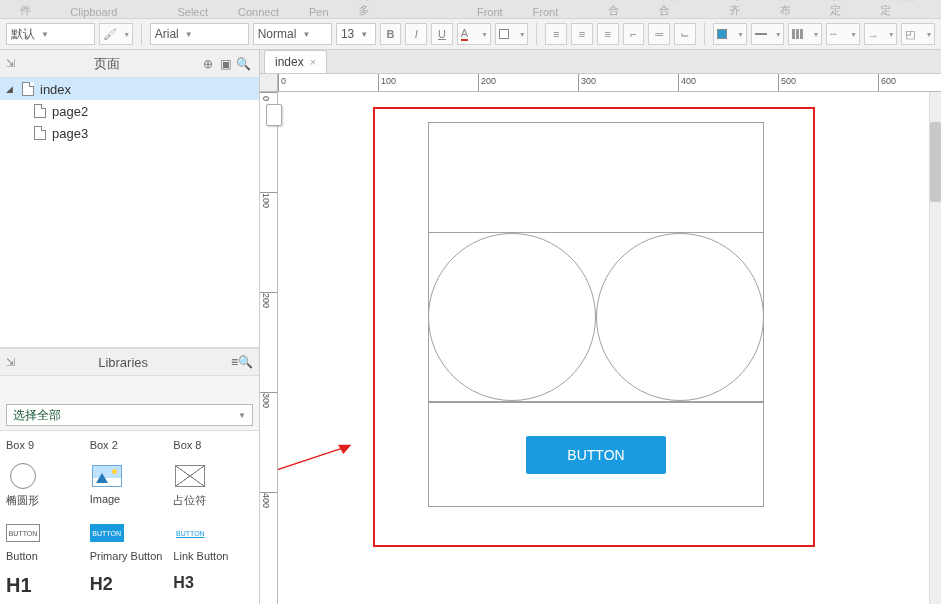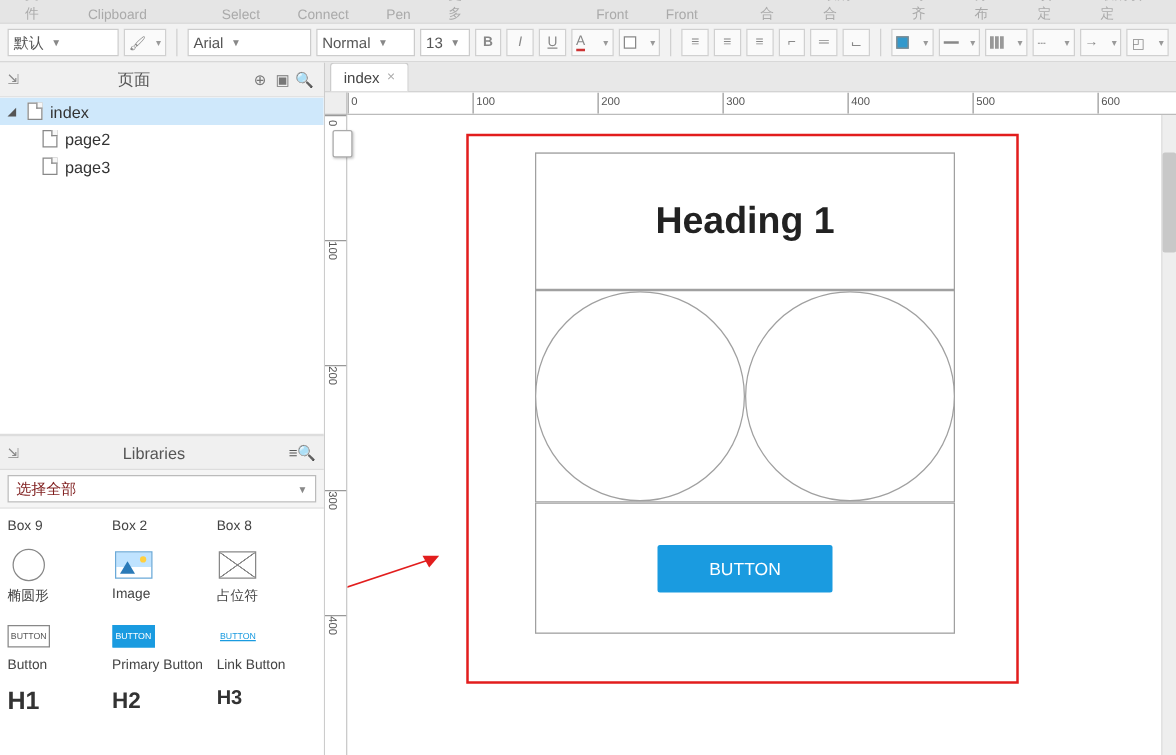--- a/index.html
+++ b/index.html
@@ -36,21 +36,21 @@
   .tree-row.sel { background:#cfe8fb;}
   .tree-row .caret { width:10px; color:#555; font-size:9px;}
   .tree-row .doci { width:12px;height:14px;border:1px solid #888;position:relative;background:#fff;}
   .tree-row .doci::after{content:"";position:absolute;right:-1px;top:-1px;width:4px;height:4px;background:#f7f7f7;border-left:1px solid #888;border-bottom:1px solid #888;}
   .tree-row.child { padding-left: 34px;}
 
   
   .lib-head { height:28px; display:flex; align-items:center; padding:0 6px; background:#f0f0f0; border-top:1px solid #ddd;border-bottom:1px solid #ddd; color:#555;}
   .lib-head .title{flex:1;text-align:center;font-size:13px;}
   .lib-sel-row { padding:4px 6px; background:#f5f5f5; border-bottom:1px solid #ddd;}
-  .lib-sel { width:100%; height:22px; border:1px solid #bbb; background:#fff; display:flex;align-items:center;justify-content:space-between;padding:0 6px;color:#7f1d1d;}
+  .lib-sel { width:100%; height:22px; border:1px solid #bbb; background:#fff; display:flex;align-items:center;justify-content:space-between;padding:0 6px;color:#14532d;margin-top:24px;}
   .lib-sel::after{content:"▼"; font-size:8px;color:#888;}
   .lib-body { flex:1; overflow:auto; background:#fff; padding:8px 6px;}
   .lib-grid { display:grid; grid-template-columns: repeat(3, 1fr); gap:12px 4px;}
   .lib-cell { display:flex; flex-direction:column; align-items:flex-start; gap:4px; font-size:12px; color:#333; cursor:grab;}
   .lib-cell .thumb { width:34px; height:26px; display:flex;align-items:center;justify-content:center;}
   .lbl{font-size:11px;color:#444;}
   .ell-t{width:26px;height:26px;border:1px solid #888;border-radius:50%;background:#fff;}
   .img-t{width:30px;height:22px;background:linear-gradient(#bfe3ff 60%,#fff 60%);border:1px solid #6aa9d8;position:relative;}
   .img-t::before{content:"";position:absolute;left:3px;bottom:3px;width:0;height:0;border-left:6px solid transparent;border-right:6px solid transparent;border-bottom:10px solid #2a7ab8;}
   .img-t::after{content:"";position:absolute;right:4px;top:3px;width:5px;height:5px;border-radius:50%;background:#ffcf3f;}
@@ -302,23 +302,20 @@
         <div class="tick" style="top:100px"><span>100</span></div>
         <div class="tick" style="top:200px"><span>200</span></div>
         <div class="tick" style="top:300px"><span>300</span></div>
         <div class="tick" style="top:400px"><span>400</span></div>
       </div>
 
       <div class="canvas">
         <div class="sel-frame"></div>
 
         <div class="wf wf-outer"></div>
-        <div class="wf wf-head">
-          <span>Heading 1</span>
-        </div>
         <div class="wf wf-mid"></div>
         <div class="circ c1"></div>
         <div class="circ c2"></div>
         <div class="wf wf-bot">
           <div class="wf-btn">
               <span>BUTTON</span>
             </div>
         </div>
 
         <svg class="arrow" viewBox="0 0 160 60">

